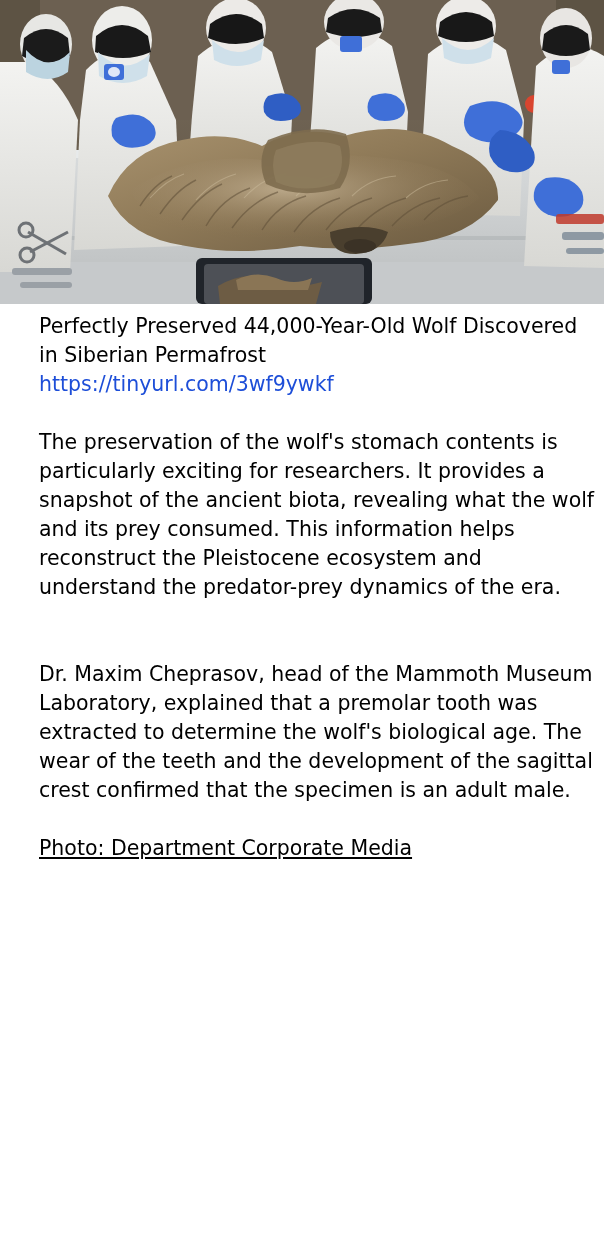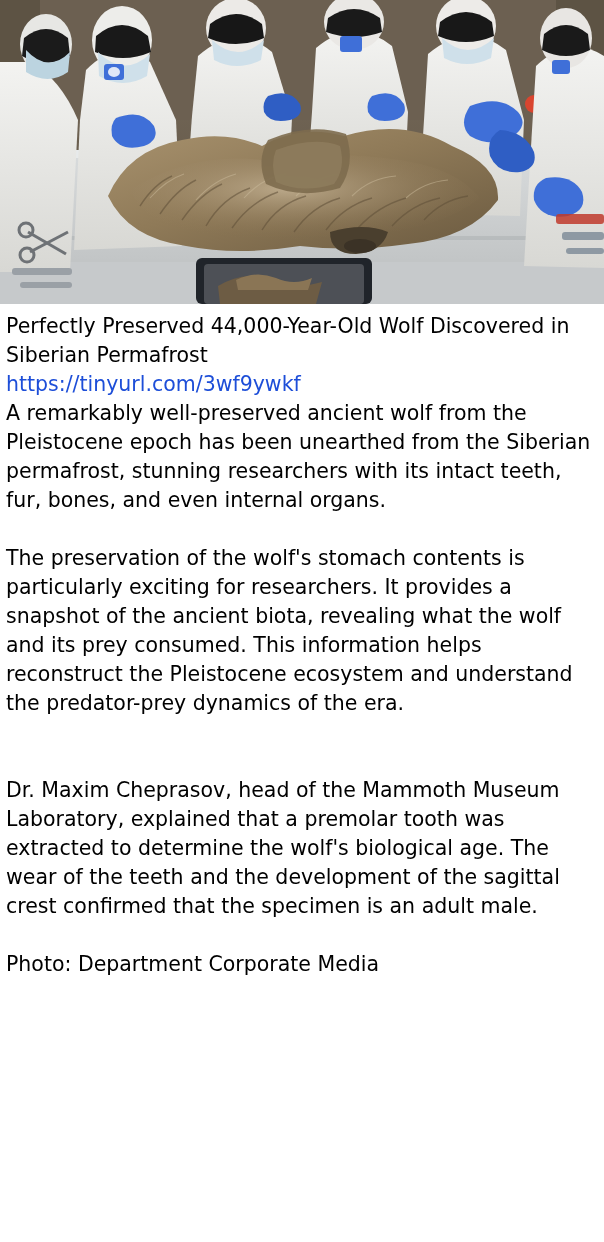--- a/index.html
+++ b/index.html
@@ -29,20 +29,21 @@
   }
   .photo-svg { display: block; width: 604px; height: 304px; }
 
   
   .article {
     padding: 8px 6px 10px 6px;
     color: #000000;
     font-size: 20.5px;
     line-height: 29px;
     font-family: "DejaVu Sans", sans-serif;
+    margin-left: 33px;
   }
   .headline {
     font-size: 20.5px;
     line-height: 29px;
     font-weight: 400;
     margin: 0;
   }
   .link {
     font-size: 20.5px;
     line-height: 29px;
@@ -54,20 +55,21 @@
   .para {
     margin: 0;
     font-size: 20.5px;
     line-height: 29px;
   }
   .gap { height: 29px; }
   .credit {
     margin: 0;
     font-size: 20.5px;
     line-height: 29px;
+    text-decoration: underline;
   }
 </style>
 </head>
 <body>
 
 <div class="page">
 
   <div class="photo">
     <svg class="photo-svg" viewBox="0 0 604 304" preserveAspectRatio="none">
       <defs>
@@ -223,21 +225,20 @@
       </g>
     </svg>
   </div>
 
   <div class="article">
 
     <p class="headline">Perfectly Preserved 44,000-Year-Old Wolf Discovered in Siberian Permafrost</p>
 
     <a class="link" href="#">https://tinyurl.com/3wf9ywkf</a>
 
-    <p class="para">A remarkably well-preserved ancient wolf from the Pleistocene epoch has been unearthed from the Siberian permafrost, stunning researchers with its intact teeth, fur, bones, and even internal organs.</p>
 
     <div class="gap"></div>
 
     <p class="para">The preservation of the wolf's stomach contents is particularly exciting for researchers. It provides a snapshot of the ancient biota, revealing what the wolf and its prey consumed. This information helps reconstruct the Pleistocene ecosystem and understand the predator-prey dynamics of the era.</p>
 
     <div class="gap"></div>
 
 
     <div class="gap"></div>
 

